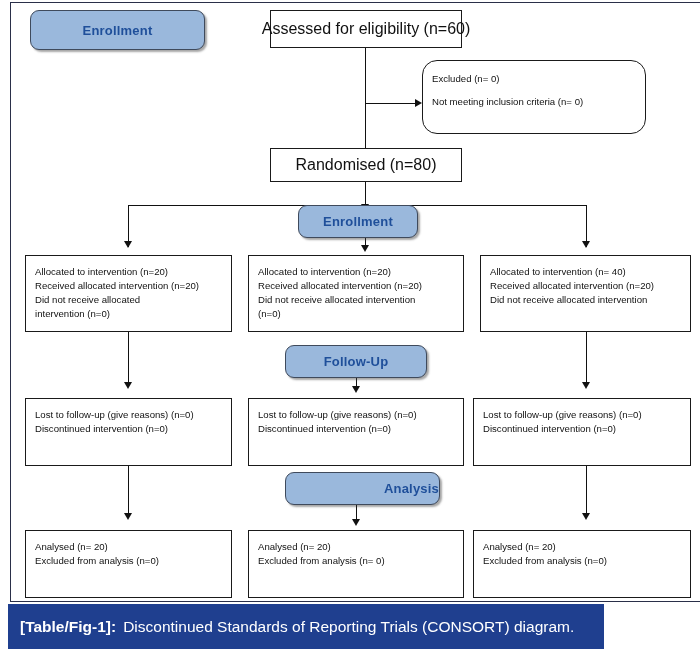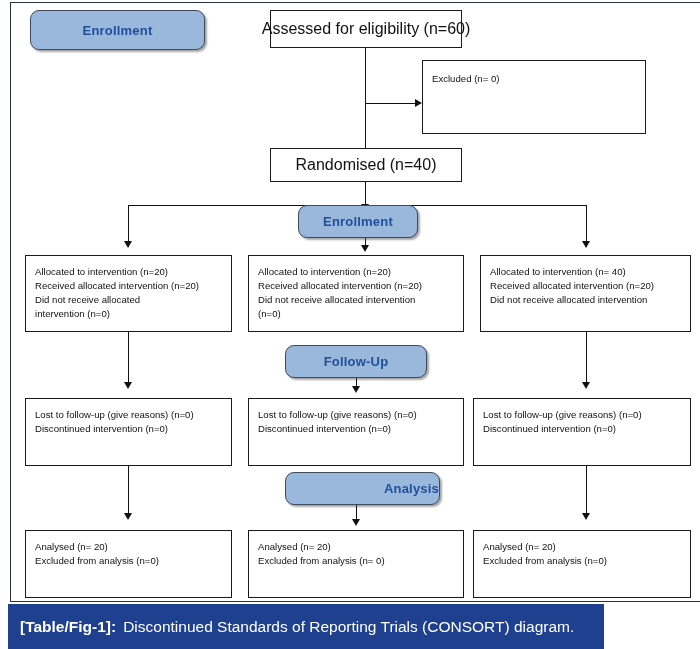--- a/index.html
+++ b/index.html
@@ -165,30 +165,31 @@
     <div class="lines">
       <div>Assessed for eligibility (n=60)</div>
     </div>
   </div>
 
   <div class="vline" style="left:357px; top:48px; height:100px;"></div>
 
   <div class="hline" style="left:357px; top:103px; width:52px;"></div>
   <div class="arrow-right" style="left:407px; top:99px;"></div>
 
-  <div class="nodebox" style="left:414px; top:60px; width:224px; height:74px;">
+  <div class="nodebox" style="left:414px; top:60px; width:224px; height:74px;border-radius:15px;">
     <div class="lines" style="padding-top:11px;">
       <div>Excluded (n= 0)</div>
       <div style="height:9px;"></div>
+      <div>Not meeting inclusion criteria (n= 0)</div>
     </div>
   </div>
 
   <div class="nodebox center" style="left:262px; top:148px; width:192px; height:34px;">
     <div class="lines">
-      <div>Randomised (n=40)</div>
+      <div>Randomised (n=80)</div>
     </div>
   </div>
 
   <div class="vline" style="left:357px; top:182px; height:29px;"></div>
   <div class="arrow-down" style="left:352.5px; top:204px;"></div>
 
   <div class="hline" style="left:120px; top:205px; width:458px;"></div>
   <div class="vline" style="left:120px; top:205px; height:42px;"></div>
   <div class="arrow-down" style="left:115.5px; top:241px;"></div>
   <div class="vline" style="left:578px; top:205px; height:42px;"></div>

